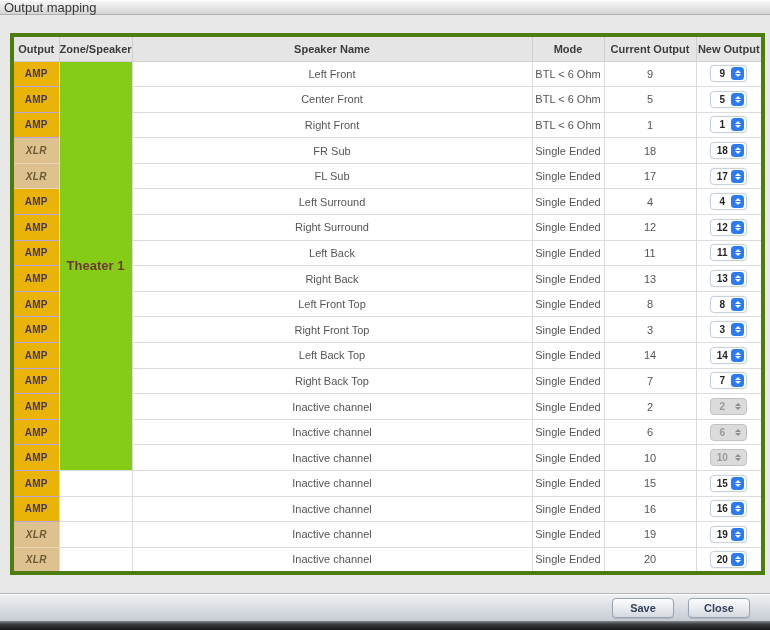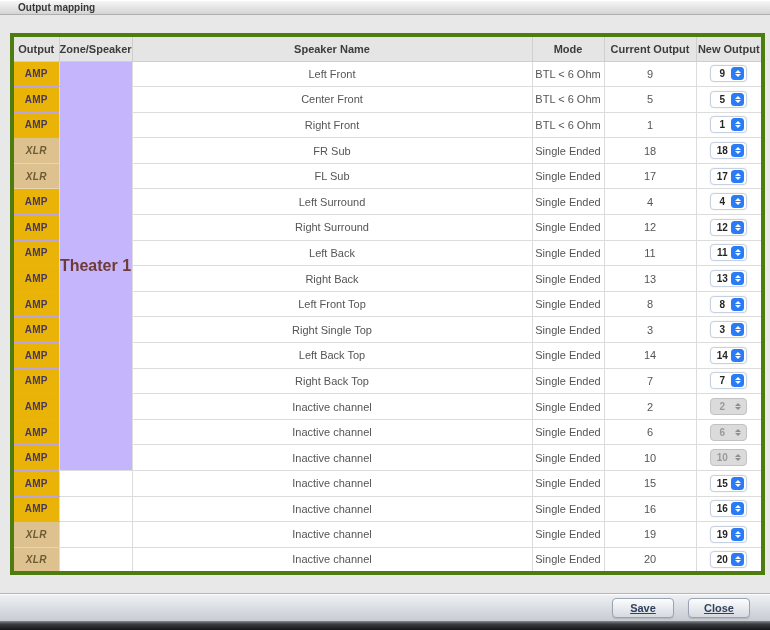--- a/index.html
+++ b/index.html
@@ -12,21 +12,21 @@
   }
   
   .titlebar {
     position:absolute; top:0; left:0; right:0; height:15px;
     background:linear-gradient(#F9F9F9,#D4D4D4);
     border-bottom:1px solid #AFAFAF;
     box-shadow:inset 0 1px 0 #FFFFFF;
     display:flex; align-items:center;
   }
   .titlebar .title {
-    margin-left:18px; font-size:10px; font-weight:bold; color:#373737;
+    margin-left:4px; font-size:13px; font-weight:normal; color:#373737;
   }
   
   .table-wrap { position:absolute; left:10px; top:33px; }
   table {
     border-collapse:collapse; table-layout:fixed; width:751px;
     background:#FFFFFF; border:4px solid #4d7c0f;
   }
   th {
     height:26px; background:#E5E5E5; border:1px solid #CFCFCF;
     font-size:11px; font-weight:bold; color:#3C3C3C; text-align:center;
@@ -35,21 +35,21 @@
   td {
     border:1px solid #DCDCDC; font-size:11px; color:#4C4C4C;
     text-align:center; vertical-align:middle; padding:0;
     background:#FFFFFF;
   }
   td.cell-output { font-size:10px; font-weight:bold; letter-spacing:0.3px; }
   td.cell-output.amp { background:#eab308; color:#45385F; border-color:#B9A5E0 #DCDCDC; }
   td.cell-output.xlr { background:#DDC18E; color:#6E5B33; border-color:#E8D6B2 #DCDCDC;font-style:italic; }
   td.cell-zone { background:#FFFFFF; }
   td.cell-zone.zone-active {
-    background:#c4b5fd; color:#6F3B36; font-weight:bold; font-size:16px;
+    background:#84cc16; color:#6F3B36; font-weight:bold; font-size:13px;
   }
   td.cell-speaker, td.cell-mode, td.cell-current { color:#555555;text-align:center; }
   
   .stepper {
     display:inline-flex; align-items:center; height:17px;
     background:#FFFFFF; border:1px solid #C7D0DE; border-radius:4px;
     padding:0 2px; box-shadow:0 0 2px rgba(0,0,0,0.10);
     vertical-align:middle;
   }
   .stepper-value {
@@ -78,21 +78,20 @@
     display:flex; align-items:center; justify-content:flex-end;
     column-gap:14px; padding-right:20px;
   }
   .btn {
     width:62px; height:20px; border:1px solid #99A3B1; border-radius:4px;
     background:linear-gradient(#FDFDFE,#D5D9E0);
     font-size:11px; font-weight:bold; color:#32415C;
     display:flex; align-items:center; justify-content:center;
     box-shadow:0 1px 1px rgba(0,0,0,0.12);
     cursor:default;
-    text-decoration:underline;
   }
   .window-bottom {
     position:absolute; left:0; bottom:0; width:770px; height:9px;
     background:linear-gradient(#84888E 0%, #3A3C3F 35%, #141517 100%);
   }
 </style>
 </head>
 <body>
 
 <div class="titlebar">
@@ -246,21 +245,21 @@
           <td class="cell-new"><span class="stepper">
               <span class="stepper-value">8</span>
               <span class="stepper-btn">
                 <span class="chev up"></span>
                 <span class="chev down"></span>
               </span>
             </span></td>
         </tr>
         <tr>
           <td class="cell-output amp">AMP</td>
-          <td class="cell-speaker">Right Single Top</td>
+          <td class="cell-speaker">Right Front Top</td>
           <td class="cell-mode">Single Ended</td>
           <td class="cell-current">3</td>
           <td class="cell-new"><span class="stepper">
               <span class="stepper-value">3</span>
               <span class="stepper-btn">
                 <span class="chev up"></span>
                 <span class="chev down"></span>
               </span>
             </span></td>
         </tr>

